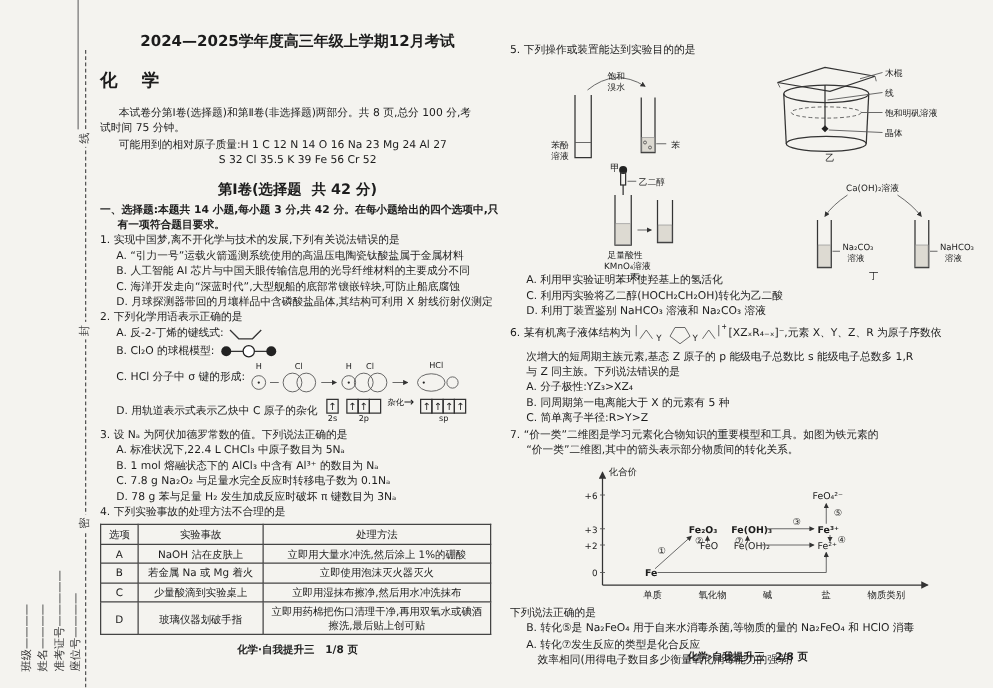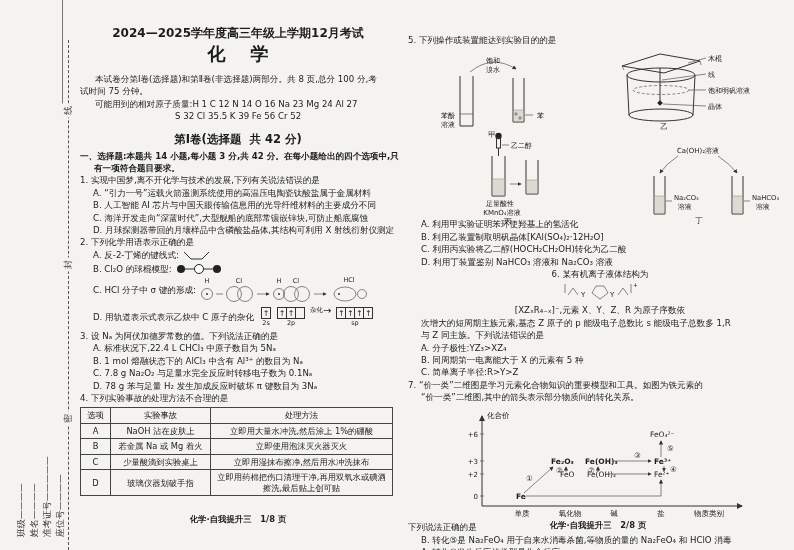--- a/index.html
+++ b/index.html
@@ -24,21 +24,21 @@
   .seal-char {
     position:absolute; left:61px; width:14px; text-align:center;
     font-size:9px; color:#444; background:#f4f3ef;
     transform:rotate(-90deg);
   }
   
   .page { position:absolute; font-size:8.6px; line-height:12.4px; }
   #page1 { left:80px;  top:26px; width:316px; }
   #page2 { left:404px; top:34px; width:388px; padding-left:4px; }
   .title   { text-align:center; font-weight:bold; font-size:12px; line-height:14px; }
-  .subject { text-align:center; font-weight:bold; font-size:18px; line-height:15px; margin-top:6px; }
+  .subject { font-weight:bold; font-size:14px; line-height:15px; margin-top:18px; }
   .intro   { margin-top:12px; }
   .indent1 { text-indent:15px; }
   .masses2 { margin-left:95px; }
   .section-title { text-align:center; font-weight:bold; font-size:11.5px; line-height:16px; margin-top:8px; }
   .instr { font-weight:bold; margin-top:3px; }
   .instr2 { padding-left:14px; font-weight:bold; }
   .opt { padding-left:13px; }
   .q2row { display:flex; align-items:center; padding-left:13px; }
   .q2row svg { margin-left:3px; }
   
@@ -60,21 +60,21 @@
   .footer { position:absolute; text-align:center; font-size:8.4px; font-weight:bold; color:#222; }
   #footer1 { left:80px;  width:316px; top:514px; }
   #footer2 { left:404px; width:388px; top:520px; }
   
   .diagrams { position:relative; height:172px; }
   .diagrams svg { position:absolute; }
   svg text { font-family:"DejaVu Sans","Liberation Sans",sans-serif; fill:#1c1c1c; }
   svg .ol { fill:none; stroke:#333; stroke-width:1; }
   svg .thin { fill:none; stroke:#555; stroke-width:0.7; }
   svg .liq { fill:#dddad2; stroke:#888; stroke-width:0.5; }
-  .q6line1 { display:flex; align-items:center; white-space:pre;flex-direction:column; }
+  .q6line1 { display:flex; align-items:center; white-space:pre; }
   .chart-wrap { margin:2px 0 0 46px; }
 </style>
 </head>
 <body>
 
 <div class="margin-line"></div>
 <div class="seal-dash"></div>
 <div class="seal-fields">
   <span>班级————</span>
   <span>姓名————</span>
@@ -315,21 +315,20 @@
       <polyline class="ol" points="112,32 112,70 123,70 123,32"></polyline>
       <rect class="liq" x="112.5" y="52" width="10" height="17.5"></rect>
       <line class="thin" x1="124" y1="57" x2="130" y2="57"></line>
       <text x="132" y="56" font-size="6.8">NaHCO₃</text>
       <text x="136" y="65" font-size="6.8">溶液</text>
       <text x="79" y="79" font-size="7.5" text-anchor="middle">丁</text>
     </svg>
   </div>
 
   <div class="opt ln">A. 利用甲实验证明苯环使羟基上的氢活化</div>
-  <div class="opt ln">B. 利用乙装置制取明矾晶体[KAl(SO₄)₂·12H₂O]</div>
   <div class="opt ln">C. 利用丙实验将乙二醇(HOCH₂CH₂OH)转化为乙二酸</div>
   <div class="opt ln">D. 利用丁装置鉴别 NaHCO₃ 溶液和 Na₂CO₃ 溶液</div>
 
   <div class="q6line1">
     <span>6. 某有机离子液体结构为</span>
     <svg width="74" height="24" viewBox="0 0 74 24" style="margin:0 2px">
       <line class="thin" x1="2" y1="4" x2="2" y2="13"></line>
       <polyline class="thin" points="5,15 10,8 15,15"></polyline>
       <text x="18" y="17" font-size="7">Y</text>
       <polygon class="thin" points="29,13 33,6 41,6 45,13 37,19" fill="none"></polygon>

